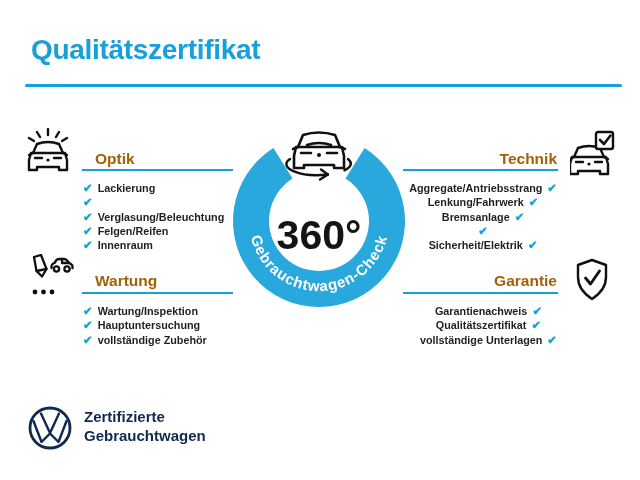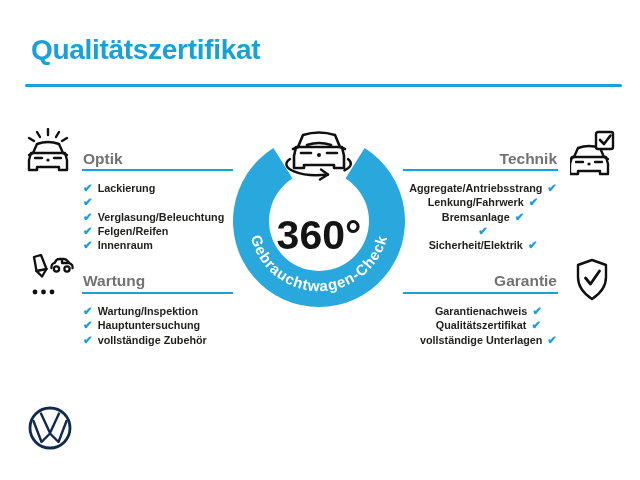--- a/index.html
+++ b/index.html
@@ -9,21 +9,21 @@
     --blue:#17a0da; --ring:#29a8de; --navy:#10294f; --ink:#1f1f1d;
   }
   .page-title{
     position:absolute; left:31px; top:34px;
     font-size:28px; font-weight:700; color:var(--blue); letter-spacing:-0.3px;
   }
   .top-rule{
     position:absolute; left:25px; top:84px; width:597px; height:3px;
     background:var(--blue); border-radius:2px;
   }
-  .sec-title{ position:absolute; font-size:15.5px; font-weight:700; color:#737373; }
+  .sec-title{ position:absolute; font-size:15.5px; font-weight:700; color:#a16207;margin-left:12px; }
   .sec-title.right{ text-align:center; }
   .sec-underline{ position:absolute; height:2.4px; background:var(--blue); }
   .items{ position:absolute; }
   .row{ display:flex; gap:5px; align-items:baseline; height:14.3px;
         font-size:10.8px; font-weight:700; color:var(--ink); white-space:nowrap; }
   .items.right .row{ justify-content:center; }
   .chk{ color:var(--blue); font-size:11.5px; font-weight:700; }
   .icon{ position:absolute; }
   .center-badge{ position:absolute; left:228px; top:103px; }
   .footer-text{
@@ -195,14 +195,18 @@
     </g>
   </svg>
 
   <svg class="icon" style="left:27px; top:405px" width="46" height="46" viewBox="0 0 46 46">
     <g stroke="#10294f" fill="none" stroke-linecap="round" stroke-linejoin="round">
       <circle cx="23" cy="23" r="20" stroke-width="2.8"></circle>
       <path d="M14 8.5 L23 28 L32 8.5" stroke-width="2.4"></path>
       <path d="M6.5 16 L14.5 37 L23 28.5 L31.5 37 L39.5 16" stroke-width="2.4"></path>
     </g>
   </svg>
+  <div class="footer-text">
+    <div>Zertifizierte</div>
+    <div>Gebrauchtwagen</div>
+  </div>
 
 </div>
 
 </body></html>

